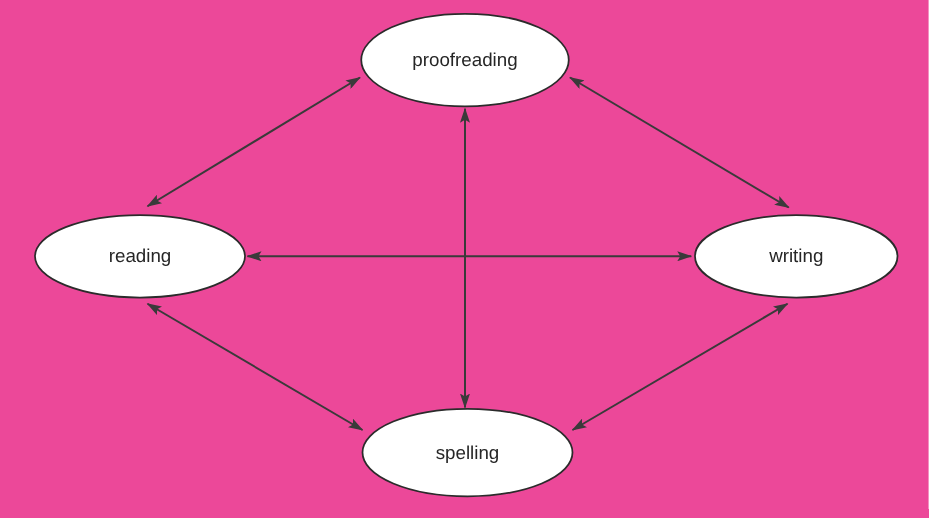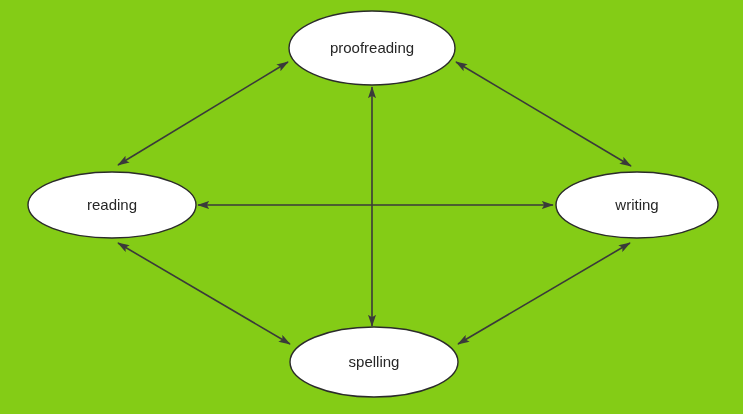--- a/index.html
+++ b/index.html
@@ -10,21 +10,21 @@
   body {
     width: 743px;
     height: 414px;
     font-family: "Liberation Sans", sans-serif;
     overflow: hidden;
   }
   #diagram-root {
     position: relative;
     width: 743px;
     height: 414px;
-    background: #84cc16;
+    background: #ec4899;
   }
   svg.diagram-canvas {
     display: block;
     width: 743px;
     height: 414px;
   }
   .node-ellipse {
     fill: #ffffff;
     stroke: #2b2b2b;
     stroke-width: 1.4;

